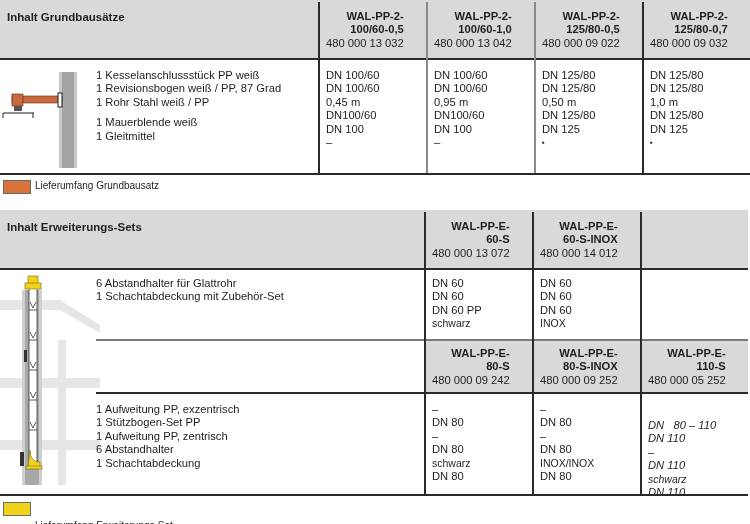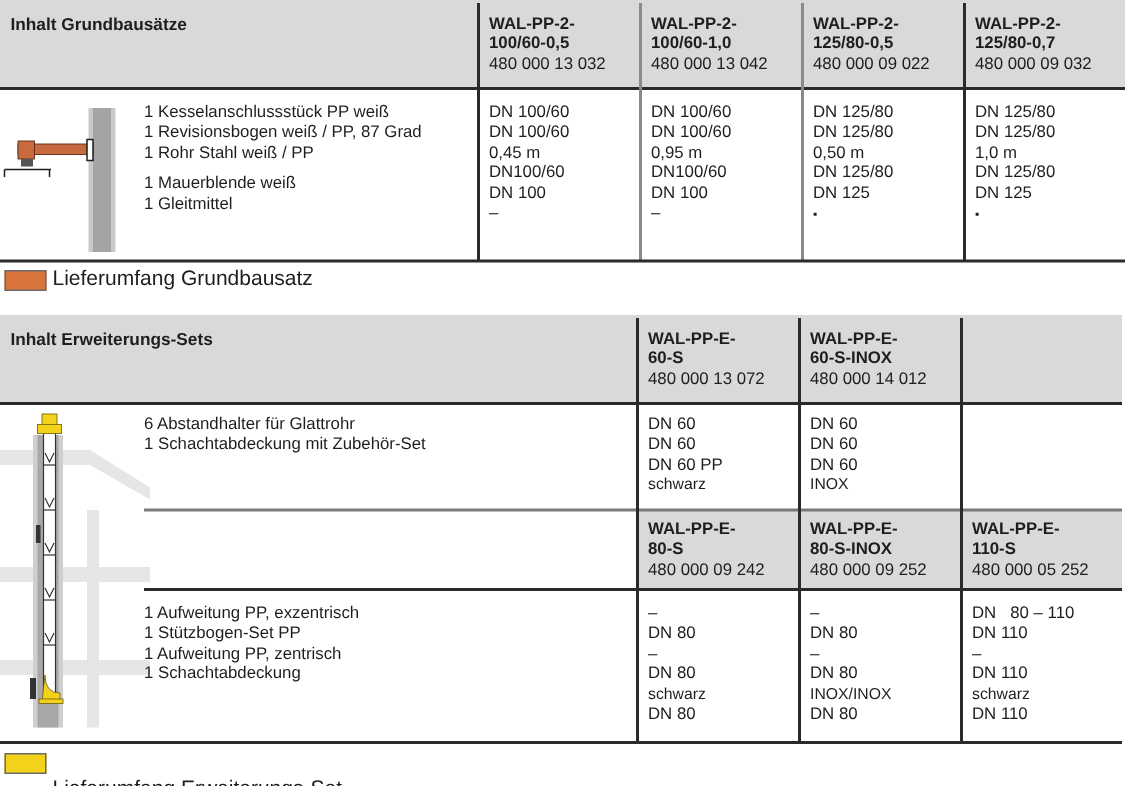--- a/index.html
+++ b/index.html
@@ -3,30 +3,30 @@
 <meta charset="utf-8">
 <style>
   html, body { margin: 0; padding: 0; background: #ffffff; }
   body {
     width: 750px; height: 524px; position: relative; overflow: hidden;
     font-family: "Liberation Sans", sans-serif; color: #1e1e1e;
     font-size: 11.2px; line-height: 13.4px;
   }
   .abs { position: absolute; }
   .hdr-bg { background: #d9d9db; }
-  .bold { font-weight: bold; }
+  .bold { font-weight: bold; text-align: right; }
   .hline { position: absolute; height: 1.5px; background: #2a2a2a; }
   .hline.grey { background: #7a7a7a; }
   .vline { position: absolute; width: 1.5px; background: #2a2a2a; }
   .vline.grey { background: #8a8a8a; }
   .cell { position: absolute; white-space: nowrap; }
   .cell div { height: 13.4px; }
   .section-title { position: absolute; font-weight: bold; font-size: 11.5px; }
   .legend-swatch { position: absolute; width: 26px; height: 12px; border: 1px solid #6b6b6b; }
-  .legend-label { position: absolute; font-size: 14px; }
+  .legend-label { position: absolute; font-size: 10px; }
   svg { position: absolute; overflow: visible; }
 </style>
 </head>
 <body>
 
 <div>
   <div class="abs hdr-bg" style="left:0;top:0;width:750px;height:58px;"></div>
   <div class="section-title" style="left:7px;top:11px;">Inhalt Grundbausätze</div>
 
   <div class="cell" style="left:326px;top:10px;">
@@ -193,39 +193,40 @@
     <div class="bold">WAL-PP-E-</div>
     <div class="bold">110-S</div>
     <div>480 000 05 252</div>
   </div>
   <div class="hline" style="left:96px;top:392px;width:652px;"></div>
 
   <div class="cell" style="left:96px;top:403px;">
     <div>1 Aufweitung PP, exzentrisch</div>
     <div>1 Stützbogen-Set PP</div>
     <div>1 Aufweitung PP, zentrisch</div>
+    <div>6 Abstandhalter</div>
     <div>1 Schachtabdeckung</div>
   </div>
   <div class="cell" style="left:432px;top:403px;">
     <div>–</div>
     <div>DN 80</div>
     <div>–</div>
     <div>DN 80</div>
     <div style="font-size:10.5px;">schwarz</div>
     <div>DN 80</div>
   </div>
   <div class="cell" style="left:540px;top:403px;">
     <div>–</div>
     <div>DN 80</div>
     <div>–</div>
     <div>DN 80</div>
     <div style="font-size:10.5px;">INOX/INOX</div>
     <div>DN 80</div>
   </div>
-  <div class="cell" style="left:648px;top:403px;">
+  <div class="cell" style="left:648px;top:419px;font-style:italic;">
     <div style="white-space:pre;">DN   80 – 110</div>
     <div>DN 110</div>
     <div>–</div>
     <div>DN 110</div>
     <div style="font-size:10.5px;">schwarz</div>
     <div>DN 110</div>
   </div>
 
   <div class="vline" style="left:424px;top:212px;height:283px;"></div>
   <div class="vline" style="left:532px;top:212px;height:283px;"></div>

